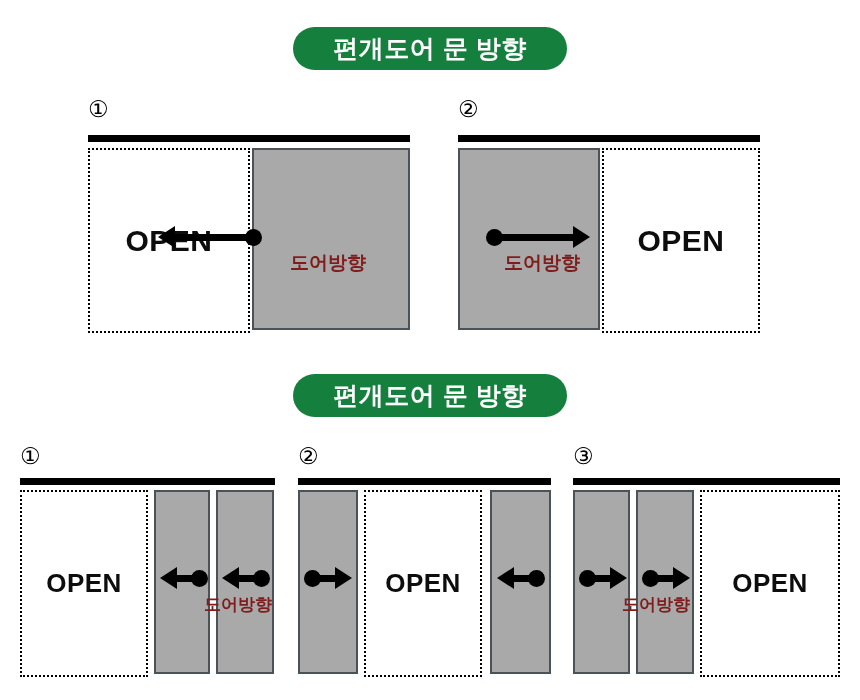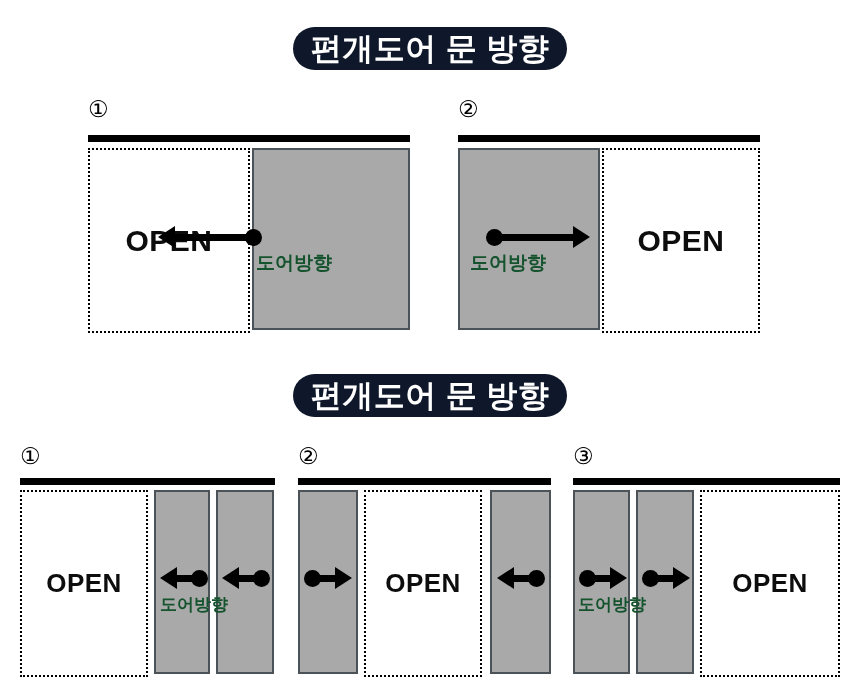--- a/index.html
+++ b/index.html
@@ -11,24 +11,24 @@
     width: 860px;
     height: 700px;
     position: relative;
     font-family: "Liberation Sans", "DejaVu Sans", sans-serif;
     overflow: hidden;
   }
 
   
   .title-badge {
     position: absolute;
-    background: #0f172a;
+    background: #15803d;
     color: #ffffff;
     border-radius: 26px;
-    font-size: 31px;
+    font-size: 25px;
     font-weight: bold;
     letter-spacing: 0.5px;
     display: flex;
     align-items: center;
     justify-content: center;
     white-space: nowrap;
     text-align: right;
   }
   #title-1 { left: 293px; top: 27px;  width: 274px; height: 43px; }
   #title-2 { left: 293px; top: 374px; width: 274px; height: 43px; }
@@ -111,23 +111,23 @@
   .arrow.left .dot   { right: 0; }
   
   .arrow.right .head  { right: 0; border-left: 17px solid #000; }
   .arrow.right .shaft { right: 14px; left: 8px; }
   .arrow.right .dot   { left: 0; }
 
   .dir-label {
     position: absolute;
     font-size: 19px;
     font-weight: bold;
-    color: #14532d;
+    color: #7f1d1d;
     white-space: nowrap;
-    text-align: left;
+    text-align: right;
   }
   .dir-label.small { font-size: 17px; }
 </style>
 </head>
 <body>
 
 <div class="title-badge" id="title-1">편개도어 문 방향</div>
 
 <div class="panel" id="s1p1" style="left:88px; top:98px; width:322px; height:235px;">
 

